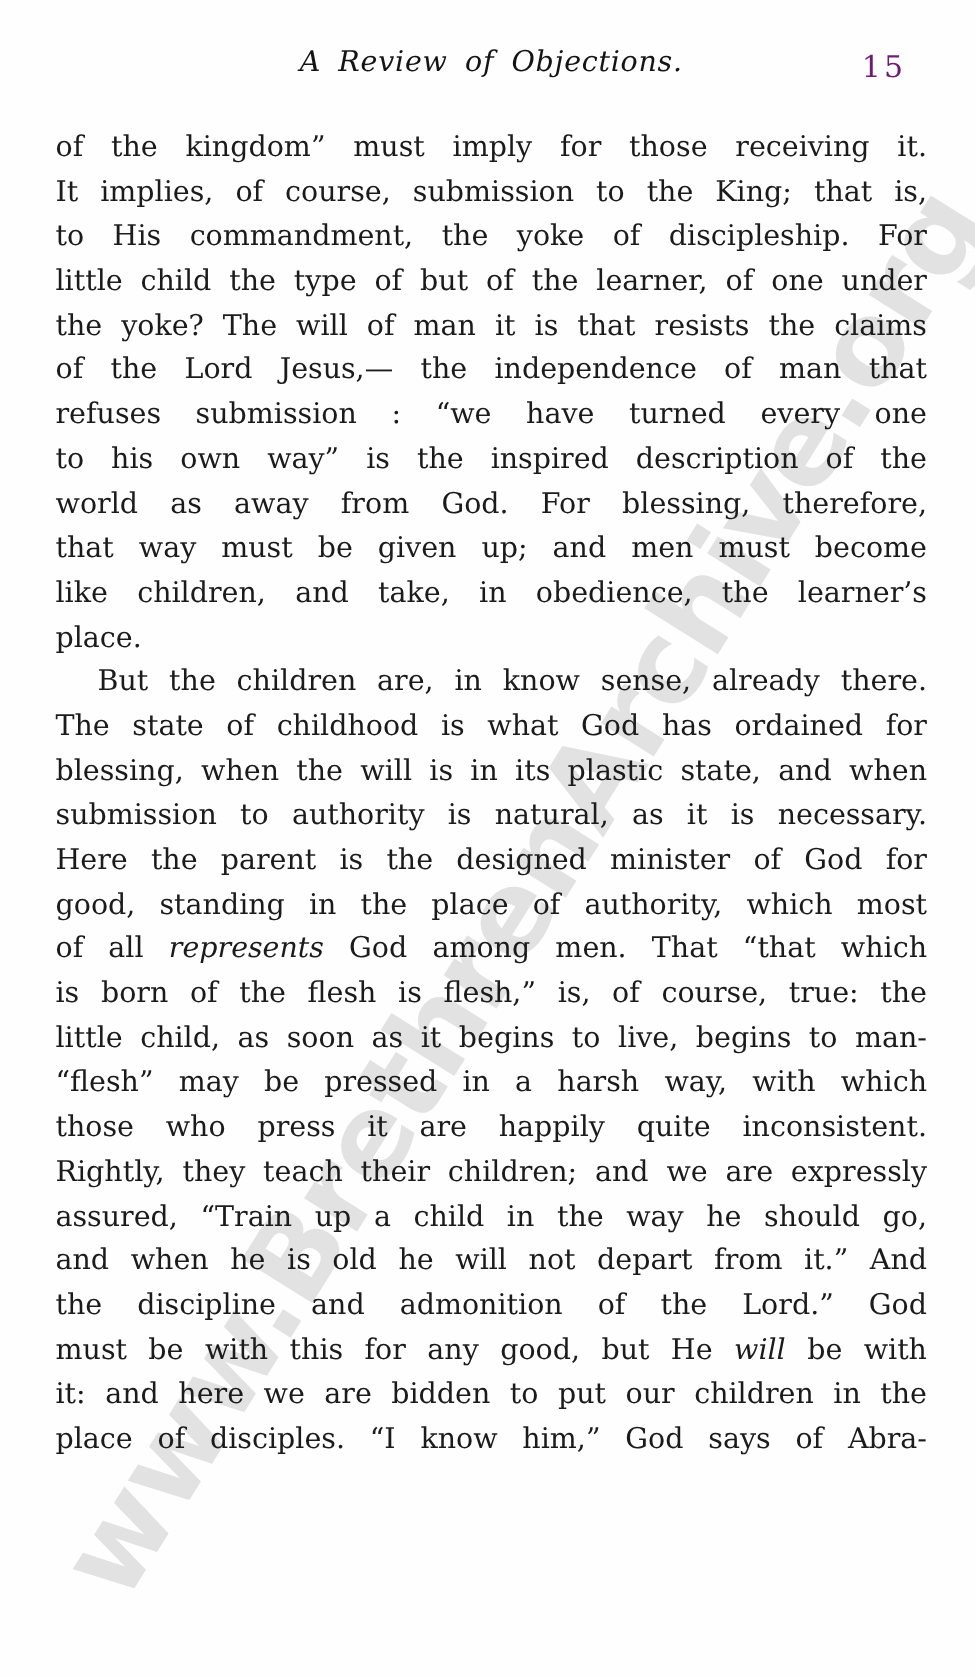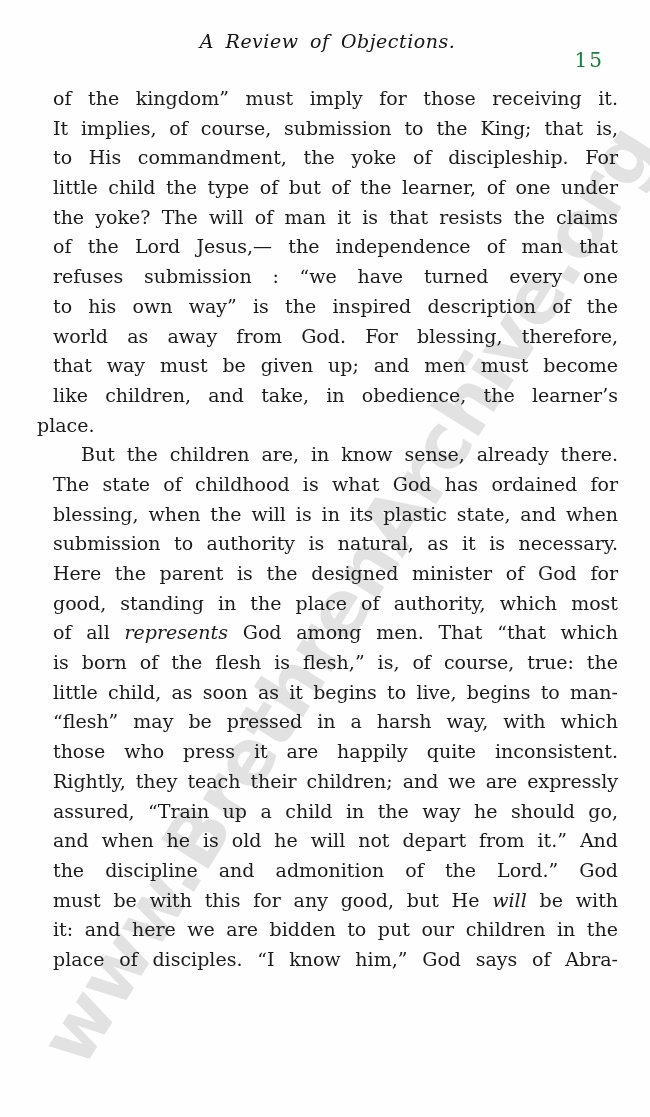--- a/index.html
+++ b/index.html
@@ -43,44 +43,43 @@
     text-align: center;
     font-style: italic;
     font-size: 19px;
     letter-spacing: 0.5px;
     word-spacing: 5px;
     color: #141414;
   }
   .page-number {
     position: absolute;
     right: 14px;
-    top: 18px;
+    top: 2px;
     font-size: 20px;
     letter-spacing: 2px;
-    color: #15803d;
+    color: #701a75;
   }
   .page-text {
     position: absolute;
     top: 84px;
     left: 37px;
     width: 581px;
     z-index: 1;
     font-size: 19px;
   }
   .para { margin: 0; padding: 0; }
   .line {
     height: 29.7px;
     line-height: 29.7px;
     text-align: left;
     word-spacing: 1.5px;
   }
   .line.just {
     text-align: justify;
     text-align-last: justify;
-    margin-left: 16px;
   }
   .line.indent {
     padding-left: 28px;
   }
   .line i { font-style: italic; }
 </style>
 </head>
 <body>
 
 <div class="page">

